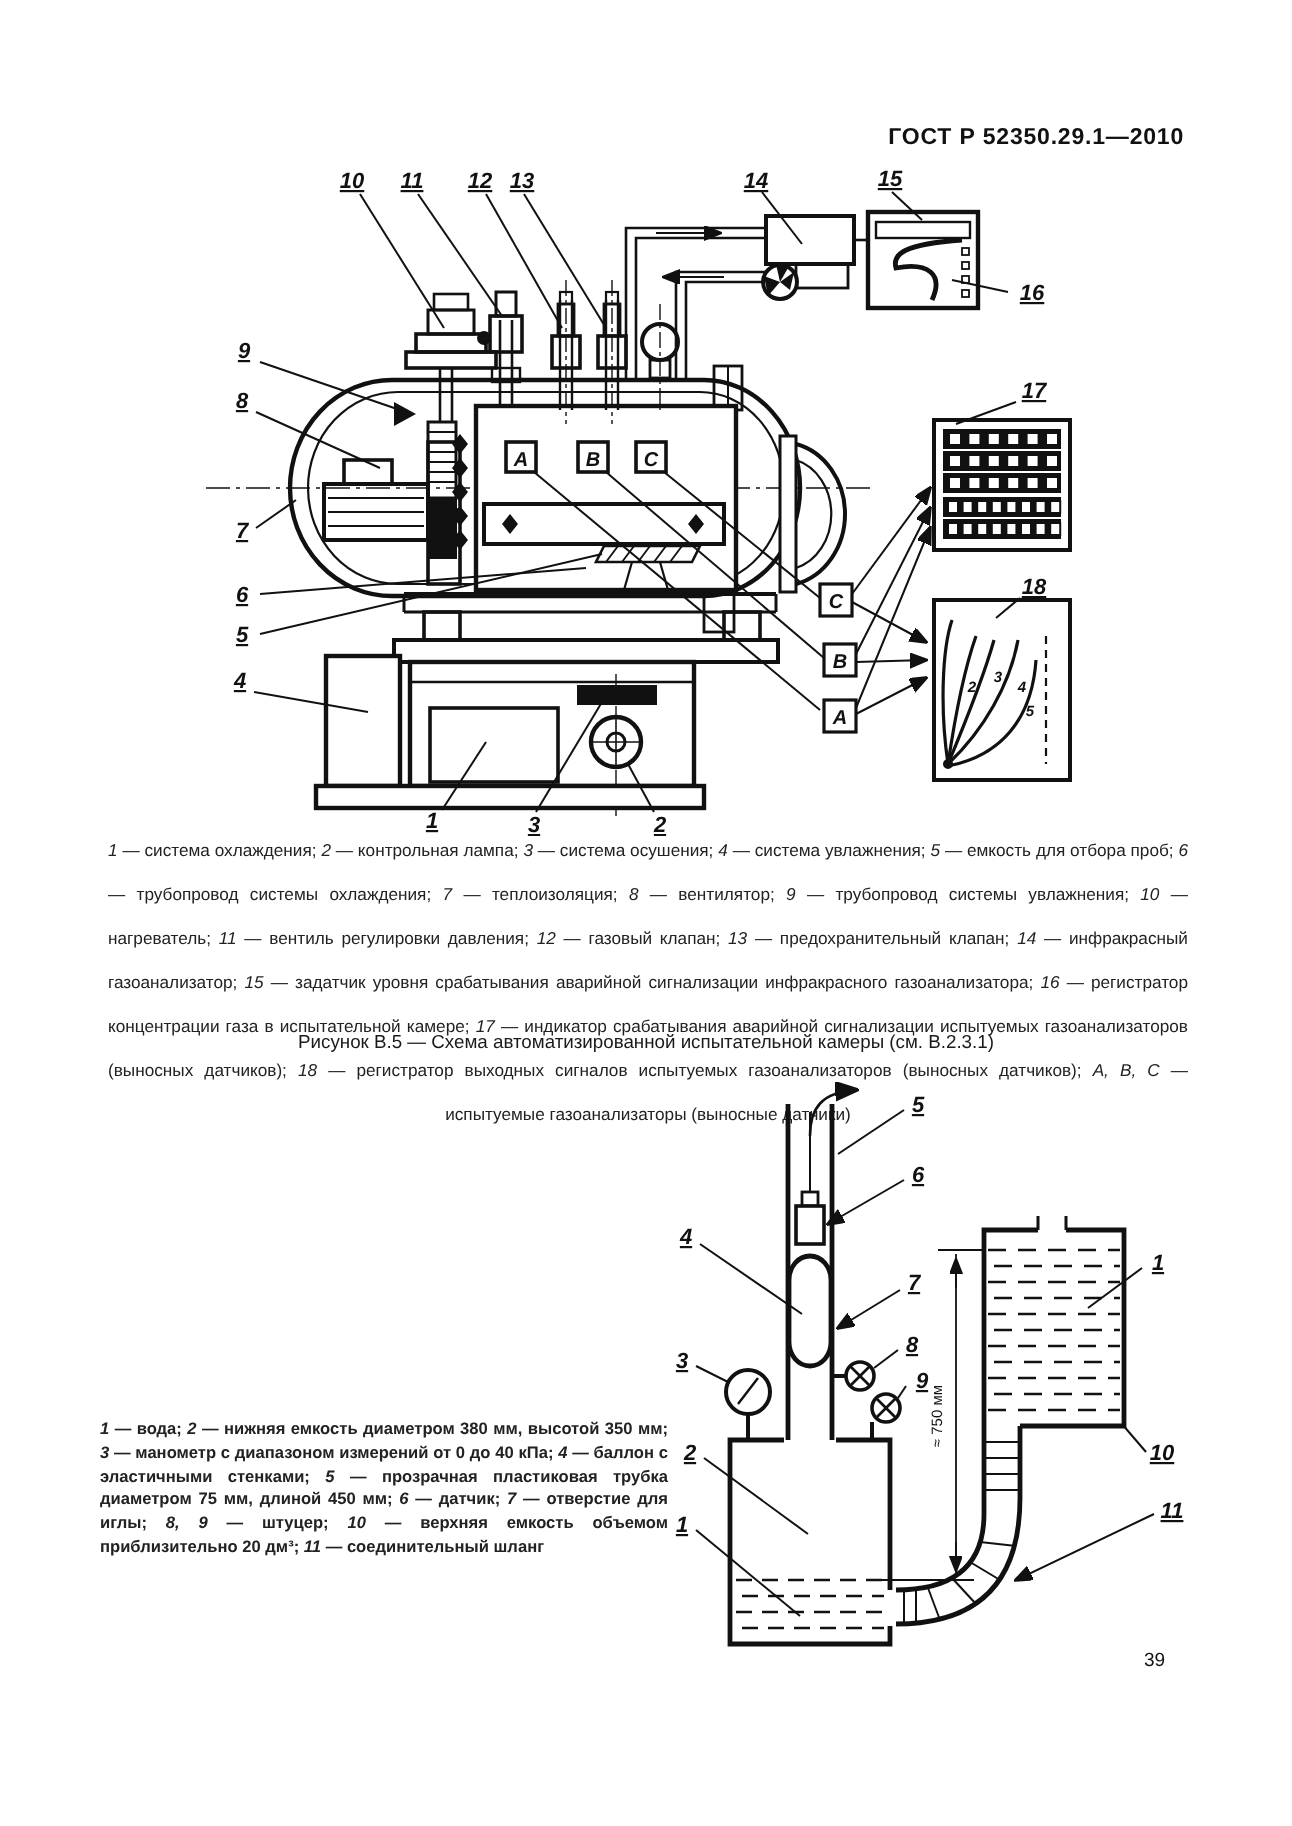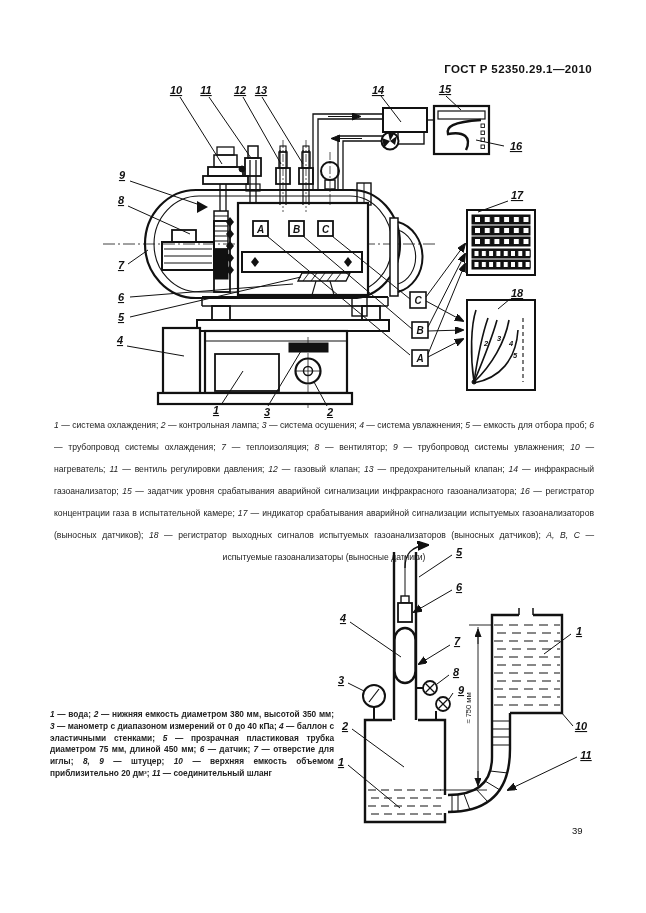--- a/index.html
+++ b/index.html
@@ -321,20 +321,21 @@
       <text class="lbl" x="121" y="301" text-anchor="middle" text-decoration="underline">6</text>
       <text class="lbl" x="121" y="321" text-anchor="middle" text-decoration="underline">5</text>
       <text class="lbl" x="120" y="344" text-anchor="middle" text-decoration="underline">4</text>
       <text class="lbl" x="216" y="414" text-anchor="middle" text-decoration="underline">1</text>
       <text class="lbl" x="267" y="416" text-anchor="middle" text-decoration="underline">3</text>
       <text class="lbl" x="330" y="416" text-anchor="middle" text-decoration="underline">2</text>
     </g>
   </svg>
 
   <p class="legend legend-b5"><i>1</i><span> — система охлаждения; </span><i>2</i><span> — контрольная лампа; </span><i>3</i><span> — система осушения; </span><i>4</i><span> — система увлажнения; </span><i>5</i><span> — емкость для отбора проб; </span><i>6</i><span> — трубопровод системы охлаждения; </span><i>7</i><span> — теплоизоляция; </span><i>8</i><span> — вентилятор; </span><i>9</i><span> — трубопровод системы увлажнения; </span><i>10</i><span> — нагреватель; </span><i>11</i><span> — вентиль регулировки давления; </span><i>12</i><span> — газовый клапан; </span><i>13</i><span> — предохранительный клапан; </span><i>14</i><span> — инфракрасный газоанализатор; </span><i>15</i><span> — задатчик уровня срабатывания аварийной сигнализации инфракрасного газоанализатора; </span><i>16</i><span> — регистратор концентрации газа в испытательной камере; </span><i>17</i><span> — индикатор срабатывания аварийной сигнализации испытуемых газоанализаторов (выносных датчиков); </span><i>18</i><span> — регистратор выходных сигналов испытуемых газоанализаторов (выносных датчиков); </span><i>А, В, С</i><span> — испытуемые газоанализаторы (выносные датчики)</span></p>
+  <p class="caption caption-b5">Рисунок В.5 — Схема автоматизированной испытательной камеры (см. В.2.3.1)</p>
 
   <svg id="fig-b6" width="326" height="300" viewBox="320 533 326 300">
     <defs>
       <marker id="arr2" markerWidth="9" markerHeight="8" refX="8" refY="3.5" orient="auto">
         <path d="M0,0 L9,3.5 L0,7 Z" fill="#111" stroke="none"></path>
       </marker>
     </defs>
 
     <g fill="none">
       <line x1="394" y1="552" x2="394" y2="720" stroke-width="2.4"></line>

